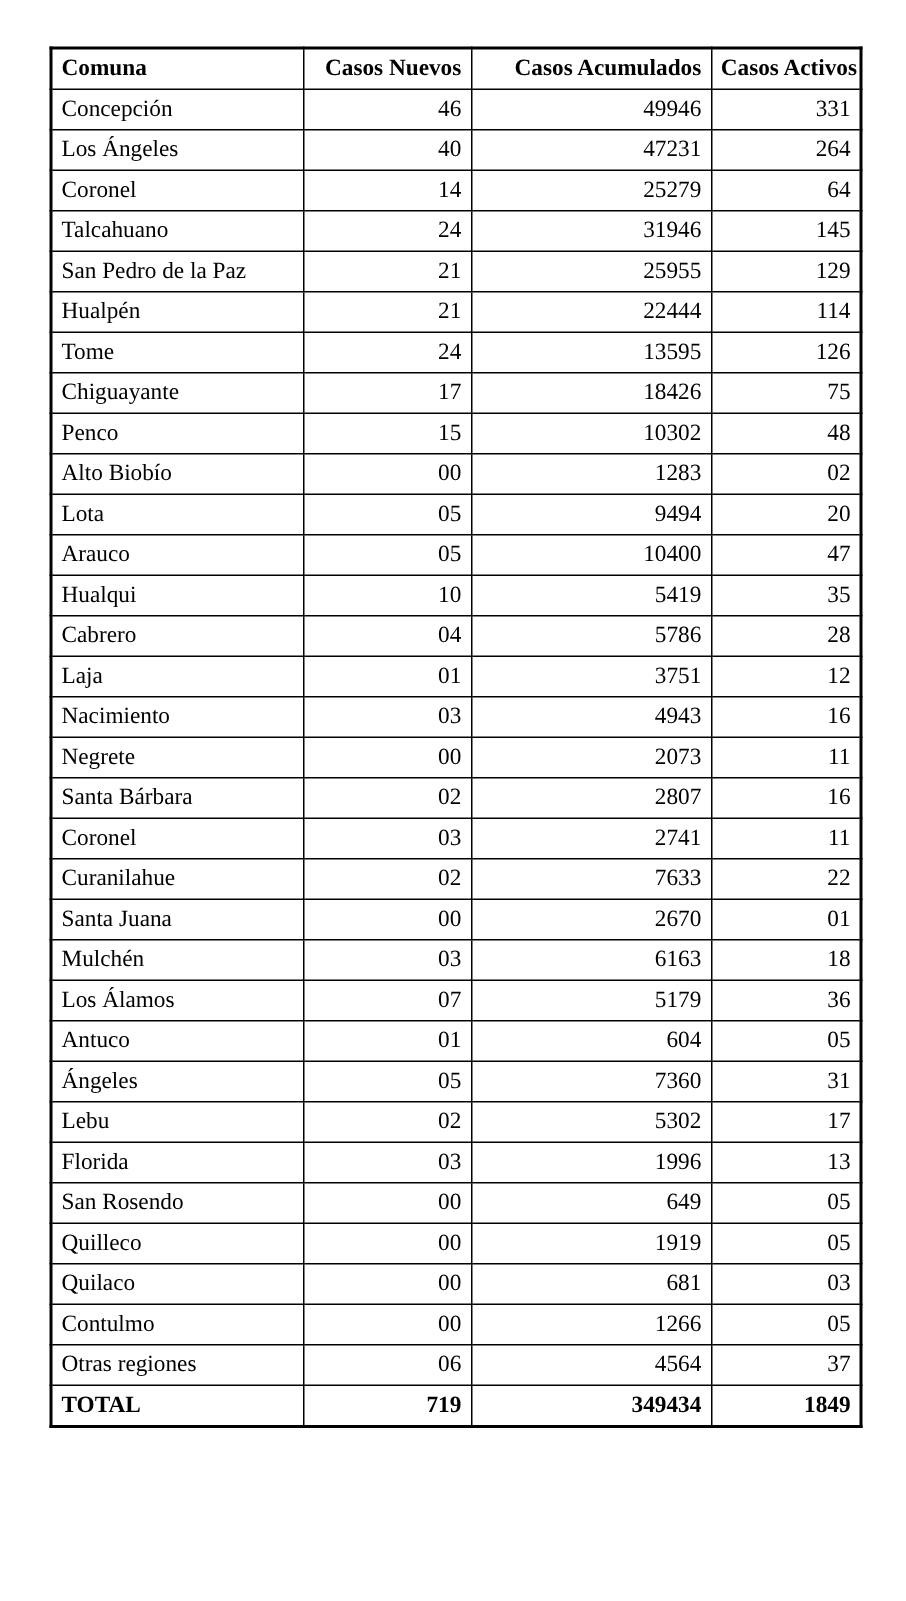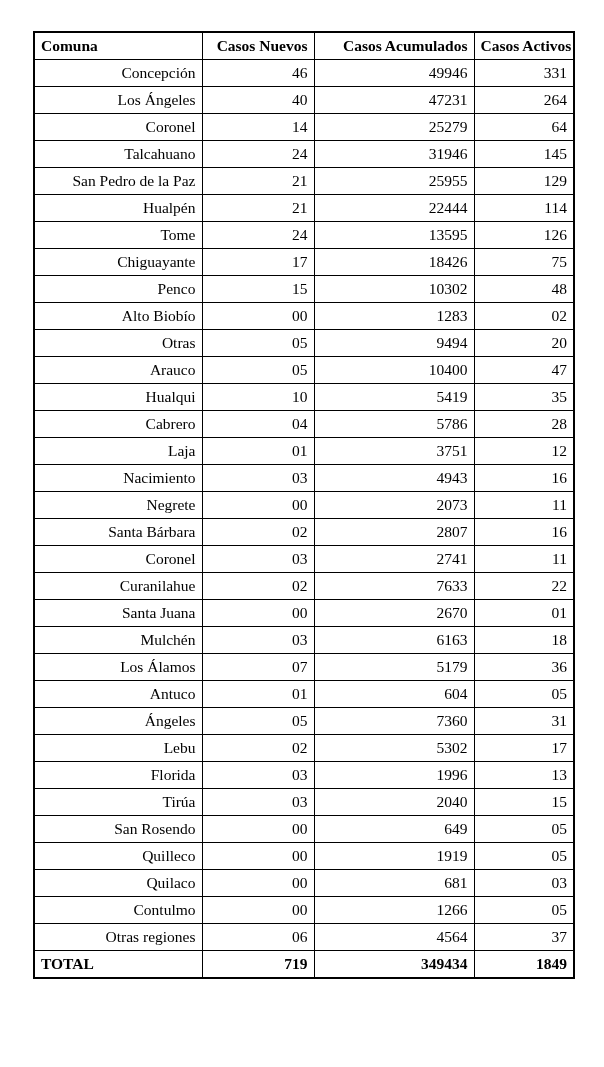--- a/index.html
+++ b/index.html
@@ -39,21 +39,21 @@
   table.covid-table thead th {
     font-weight: bold;
     text-align: left;
     padding-top: 4px;
     padding-bottom: 5px;
   }
   table.covid-table thead th.num {
     text-align: right;
   }
   table.covid-table tbody td.name {
-    text-align: right;
+    text-align: left;
   }
   table.covid-table tbody td.num {
     text-align: right;
   }
   table.covid-table tfoot td {
     font-weight: bold;
   }
   table.covid-table tfoot td.name {
     text-align: left;
   }
@@ -143,21 +143,21 @@
           <td class="num">10302</td>
           <td class="num">48</td>
         </tr>
         <tr>
           <td class="name">Alto Biobío</td>
           <td class="num">00</td>
           <td class="num">1283</td>
           <td class="num">02</td>
         </tr>
         <tr>
-          <td class="name">Otras</td>
+          <td class="name">Lota</td>
           <td class="num">05</td>
           <td class="num">9494</td>
           <td class="num">20</td>
         </tr>
         <tr>
           <td class="name">Arauco</td>
           <td class="num">05</td>
           <td class="num">10400</td>
           <td class="num">47</td>
         </tr>
@@ -243,26 +243,20 @@
           <td class="name">Lebu</td>
           <td class="num">02</td>
           <td class="num">5302</td>
           <td class="num">17</td>
         </tr>
         <tr>
           <td class="name">Florida</td>
           <td class="num">03</td>
           <td class="num">1996</td>
           <td class="num">13</td>
-        </tr>
-        <tr>
-          <td class="name">Tirúa</td>
-          <td class="num">03</td>
-          <td class="num">2040</td>
-          <td class="num">15</td>
         </tr>
         <tr>
           <td class="name">San Rosendo</td>
           <td class="num">00</td>
           <td class="num">649</td>
           <td class="num">05</td>
         </tr>
         <tr>
           <td class="name">Quilleco</td>
           <td class="num">00</td>

